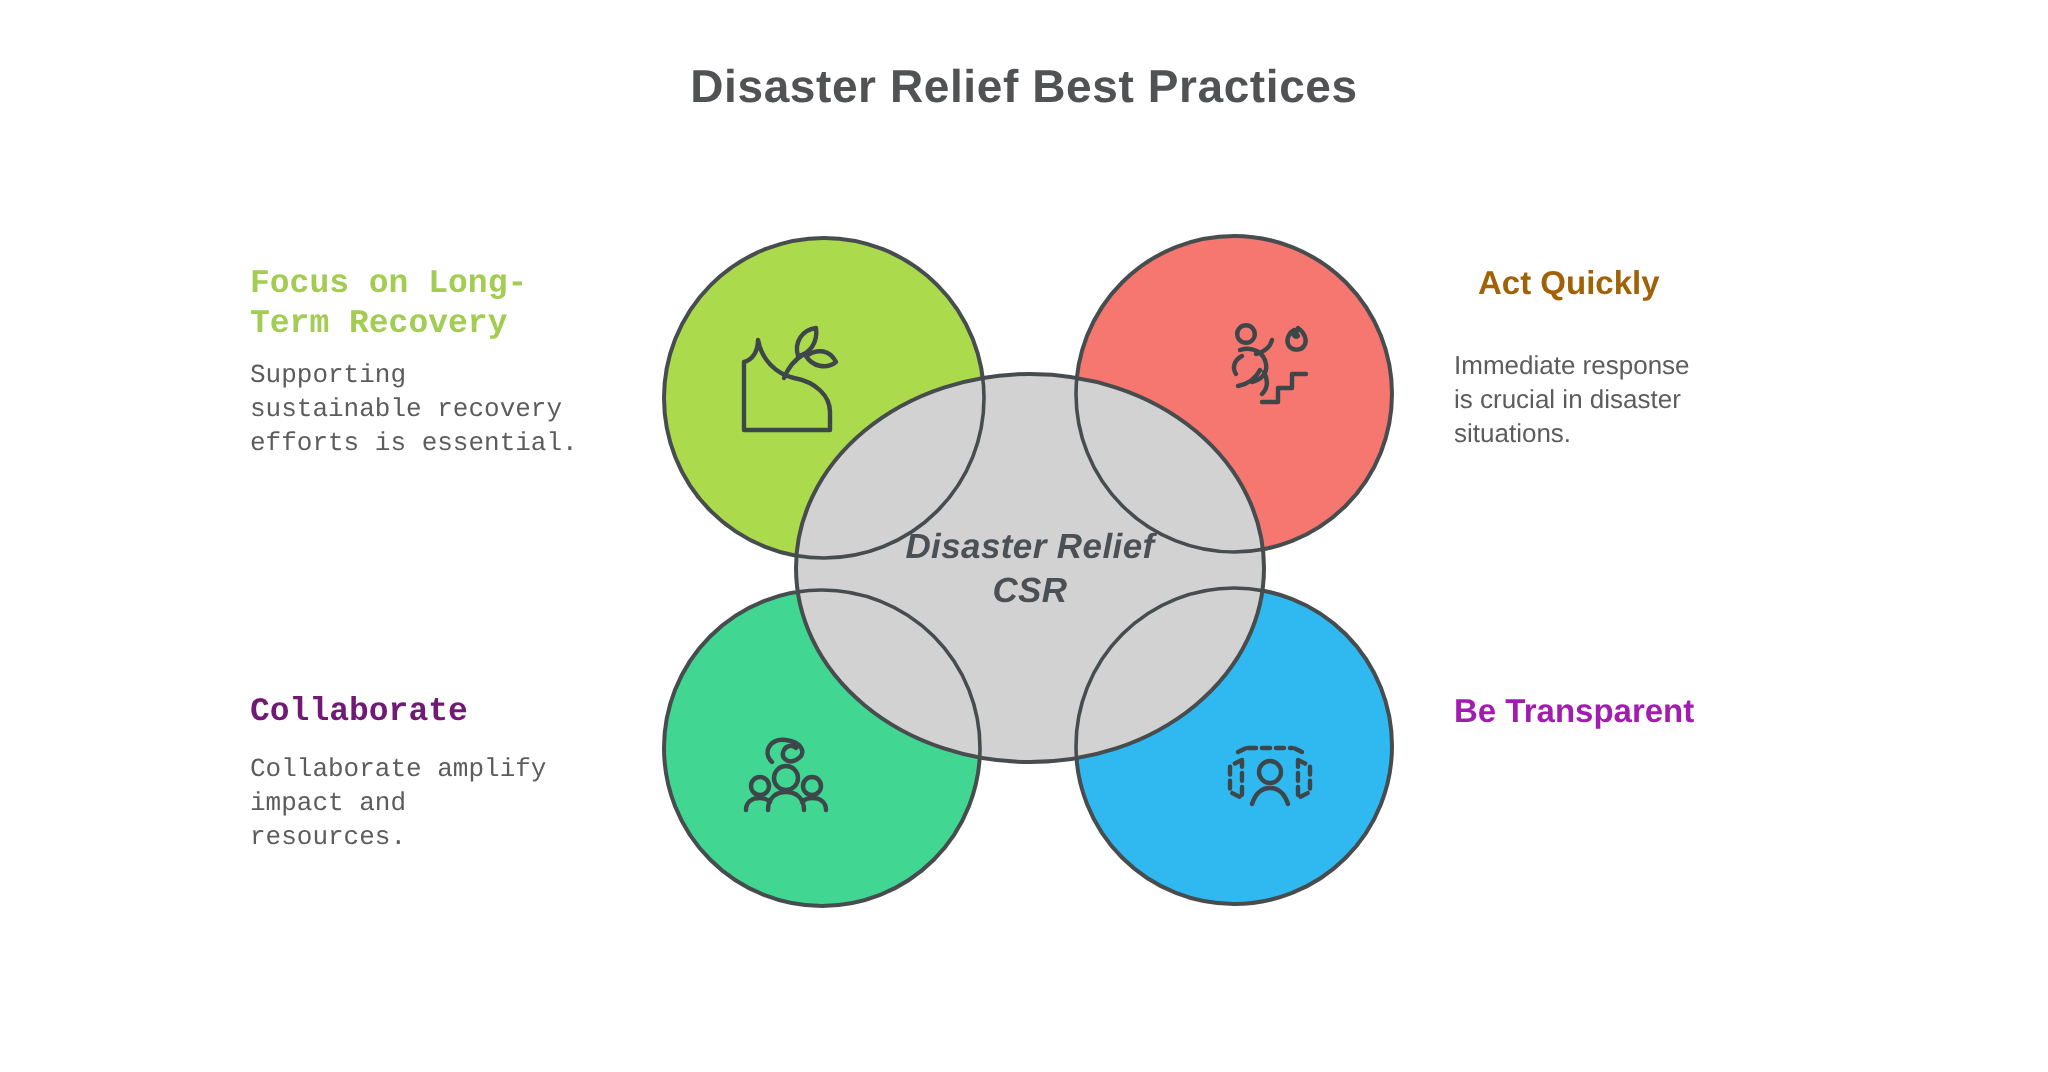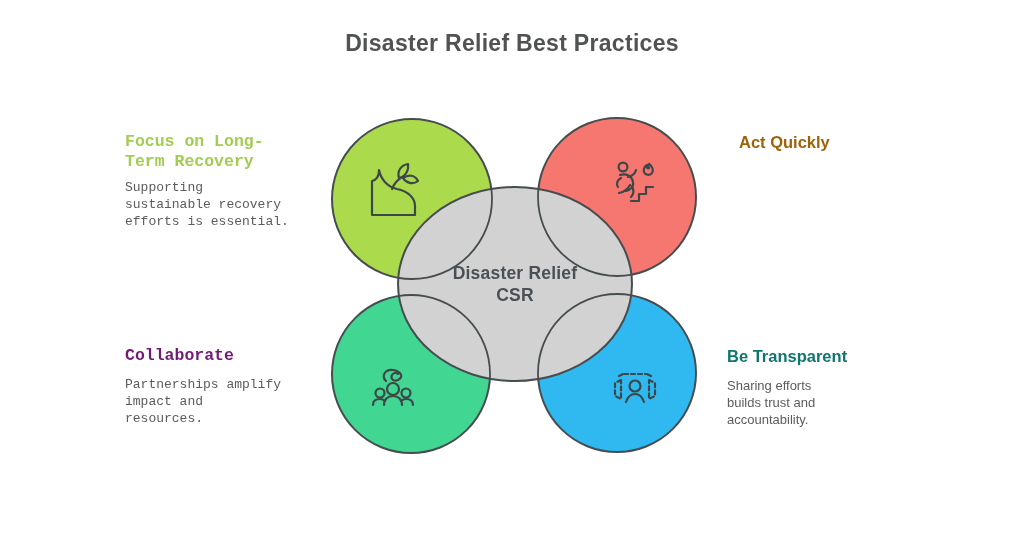--- a/index.html
+++ b/index.html
@@ -19,21 +19,21 @@
     white-space:pre-line;
   }
   .node-body{
     position:absolute;font-size:13px;line-height:1.32;
     color:var(--body_text,#5c5c5c);white-space:pre-line;
   }
   .align-right{text-align:left;font-family:Liberation Mono, monospace;}
   .center-label{
     position:absolute;left:405px;top:263px;width:220px;text-align:center;
     font-size:17.5px;font-weight:700;line-height:1.25;white-space:pre-line;
-    color:var(--center_text,#4b5055);letter-spacing:.2px;
+    color:var(--center_text,#4b5055);letter-spacing:.2px;font-style:italic;
   }
   .outline-stroke{stroke:var(--outline,#474d4f);}
   .icon-stroke{
     fill:none;stroke:var(--icon_stroke,#3d4749);
     stroke-width:2.2;stroke-linecap:round;stroke-linejoin:round;
   }
   .dashed{stroke-dasharray:4 3;}
 </style>
 </head>
 <body>
@@ -105,24 +105,24 @@
   <div class="center-label">Disaster Relief
 CSR</div>
 
   <div class="node-heading align-right" style="left: 125px; top: 132px; width: 180px; color: rgb(163, 204, 82);">Focus on Long-
 Term Recovery</div>
   <div class="node-body align-right" style="left:125px;top:179px;width:180px;">Supporting
 sustainable recovery
 efforts is essential.</div>
 
   <div class="node-heading" style="left: 727px; top: 132px; width: 190px; color: #a16207; margin-left: 12px;">Act Quickly</div>
+  <div class="node-body" style="left:727px;top:174px;width:190px;">Immediate response
+is crucial in disaster
+situations.</div>
 
   <div class="node-heading align-right" style="left: 125px; top: 346px; width: 180px; color: #701a75;">Collaborate</div>
-  <div class="node-body align-right" style="left:125px;top:376px;width:180px;">Partnerships amplify
+  <div class="node-body align-right" style="left:125px;top:376px;width:180px;">Collaborate amplify
 impact and
 resources.</div>
 
-  <div class="node-heading" style="left: 727px; top: 346px; width: 190px; color: #0f766e;">Be Transparent</div>
-  <div class="node-body" style="left:727px;top:377px;width:190px;">Sharing efforts
-builds trust and
-accountability.</div>
+  <div class="node-heading" style="left: 727px; top: 346px; width: 190px; color: #a21caf;">Be Transparent</div>
 
 </div>
 
 </body></html>

